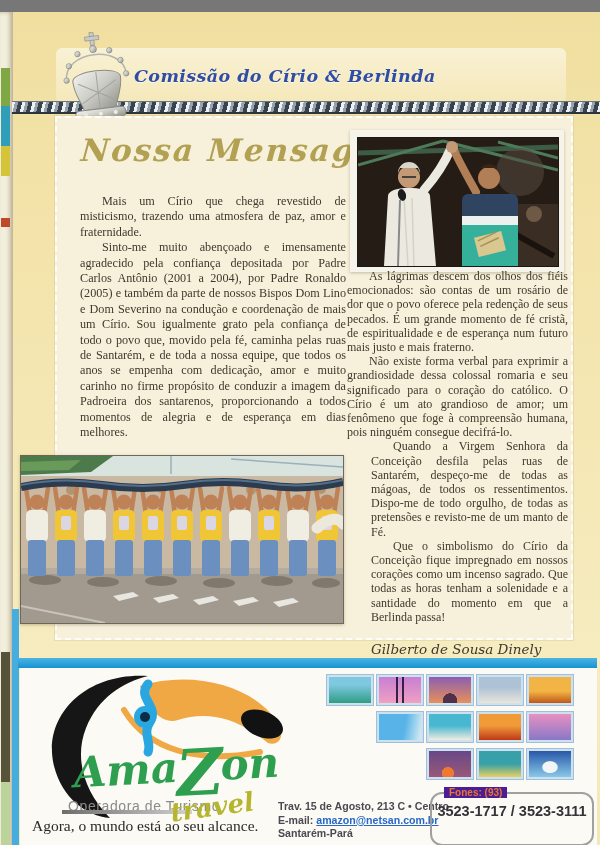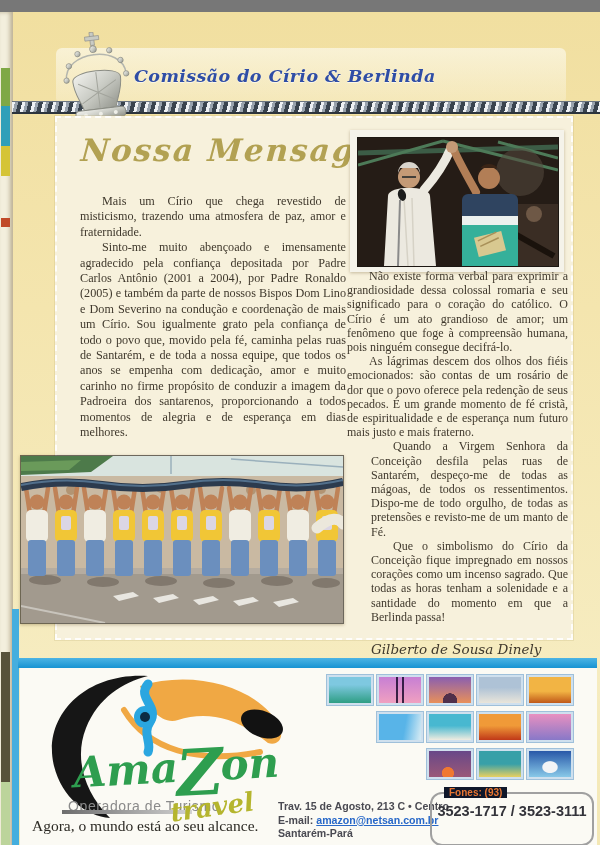--- a/index.html
+++ b/index.html
@@ -94,21 +94,21 @@
         linear-gradient(180deg,#684888,#9a5878);}
   .tile-city-skyline{background:linear-gradient(180deg,#38a0a8 50%,#e8d060);}
   .tile-cruise-ship{background:radial-gradient(ellipse at 50% 62%,#f2f4f6 24%,transparent 28%),
         linear-gradient(180deg,#2858a8,#88c8e8);}
 
   .address{position:absolute;left:258px;top:132px;font-family:"Liberation Sans",sans-serif;
         font-size:10.6px;font-weight:bold;color:#4a4a52;line-height:13.5px;white-space:nowrap;}
   .address .email{color:#2868c8;text-decoration:underline;cursor:pointer;}
   .phones{position:absolute;left:410px;top:124px;width:164px;height:54px;border:2px solid #a0a0a0;
         border-radius:12px;box-sizing:border-box;text-align:center;}
-  .phones-label{position:absolute;left:12px;top:-7px;background:#0f172a;padding:0 5px;
+  .phones-label{position:absolute;left:12px;top:-7px;background:#4c1d95;padding:0 5px;
         font-family:"Liberation Sans",sans-serif;font-size:10px;font-weight:bold;color:#e87632;}
   .phones-line{font-family:"Liberation Sans",sans-serif;font-size:14.5px;font-weight:bold;
         color:#33333a;line-height:19px;}
   .phones-line:first-of-type{margin-top:8px;}
 </style>
 </head>
 <body>
 
 <div class="page">
 
@@ -188,22 +188,22 @@
         <path d="M121 100 L141 96 M122 106 L142 102" stroke="#a89058" stroke-width="1.5" transform="rotate(-14 132 106)"></path>
       </svg>
     </figure>
 
     <div class="col col-left">
       <p>Mais um Círio que chega revestido de misticismo, trazendo uma atmosfera de paz, amor e fraternidade.</p>
       <p>Sinto-me muito abençoado e imensamente agradecido pela confiança depositada por Padre Carlos Antônio (2001 a 2004), por Padre Ronaldo (2005) e também da parte de nossos Bispos Dom Lino e Dom Severino na condução e coordenação de mais um Círio. Sou igualmente grato pela confiança de todo o povo que, movido pela fé, caminha pelas ruas de Santarém, e de toda a nossa equipe, que todos os anos se empenha com dedicação, amor e muito carinho no firme propósito de conduzir a imagem da Padroeira dos santarenos, proporcionando a todos momentos de alegria e de esperança em dias melhores.</p>
     </div>
 
     <div class="col col-right">
+      <p>As lágrimas descem dos olhos dos fiéis emocionados: são contas de um rosário de dor que o povo oferece pela redenção de seus pecados. É um grande momento de fé cristã, de espiritualidade e de esperança num futuro mais justo e mais fraterno.</p>
       <p>Não existe forma verbal para exprimir a grandiosidade dessa colossal romaria e seu significado para o coração do católico. O Círio é um ato grandioso de amor; um fenômeno que foge à compreensão humana, pois ninguém consegue decifrá-lo.</p>
-      <p>As lágrimas descem dos olhos dos fiéis emocionados: são contas de um rosário de dor que o povo oferece pela redenção de seus pecados. É um grande momento de fé cristã, de espiritualidade e de esperança num futuro mais justo e mais fraterno.</p>
       <div class="wrap-spacer"></div>
       <p>Quando a Virgem Senhora da Conceição desfila pelas ruas de Santarém, despeço-me de todas as mágoas, de todos os ressentimentos. Dispo-me de todo orgulho, de todas as pretensões e revisto-me de um manto de Fé.</p>
       <p>Que o simbolismo do Círio da Conceição fique impregnado em nossos corações como um incenso sagrado. Que todas as horas tenham a solenidade e a santidade do momento em que a Berlinda passa!</p>
       <p class="sig-name">Gilberto de Sousa Dinely</p>
       <p class="sig-role">Comissão do Círio &amp; Berlinda</p>
     </div>
   </div>
 
   <figure class="photo-frame photo2" style="position:absolute;">
     <svg width="322" height="167" viewBox="0 0 322 167">

